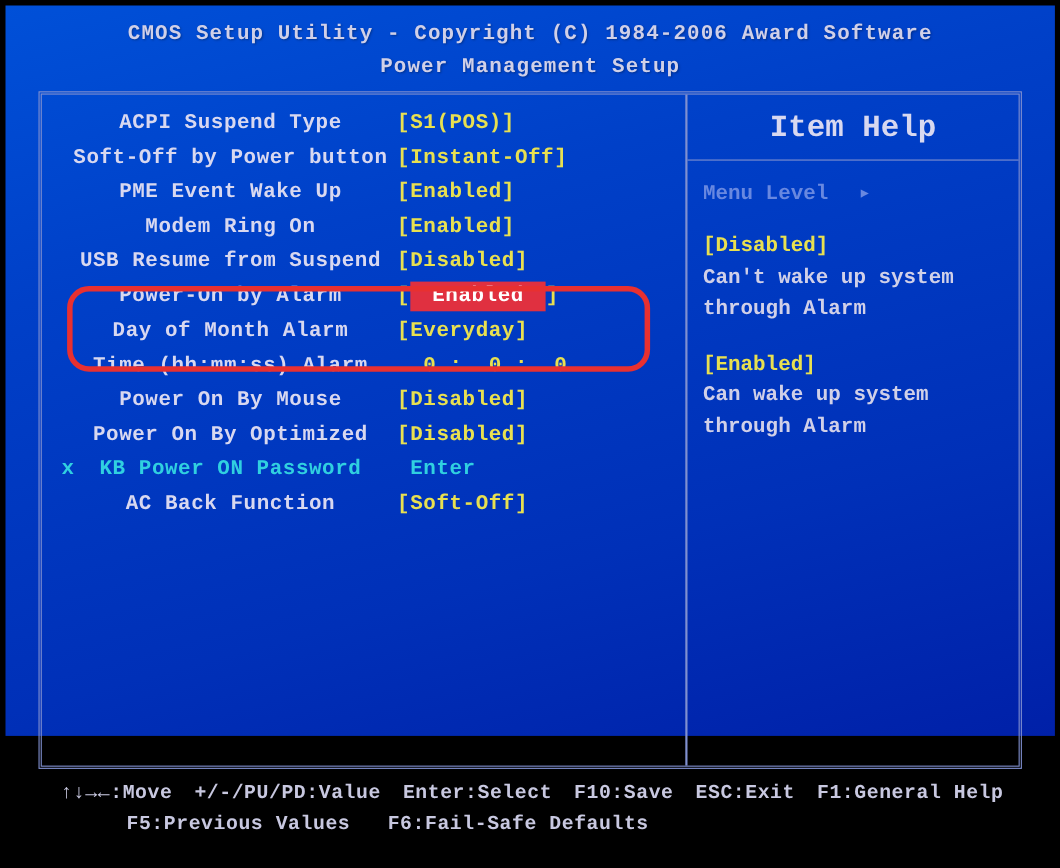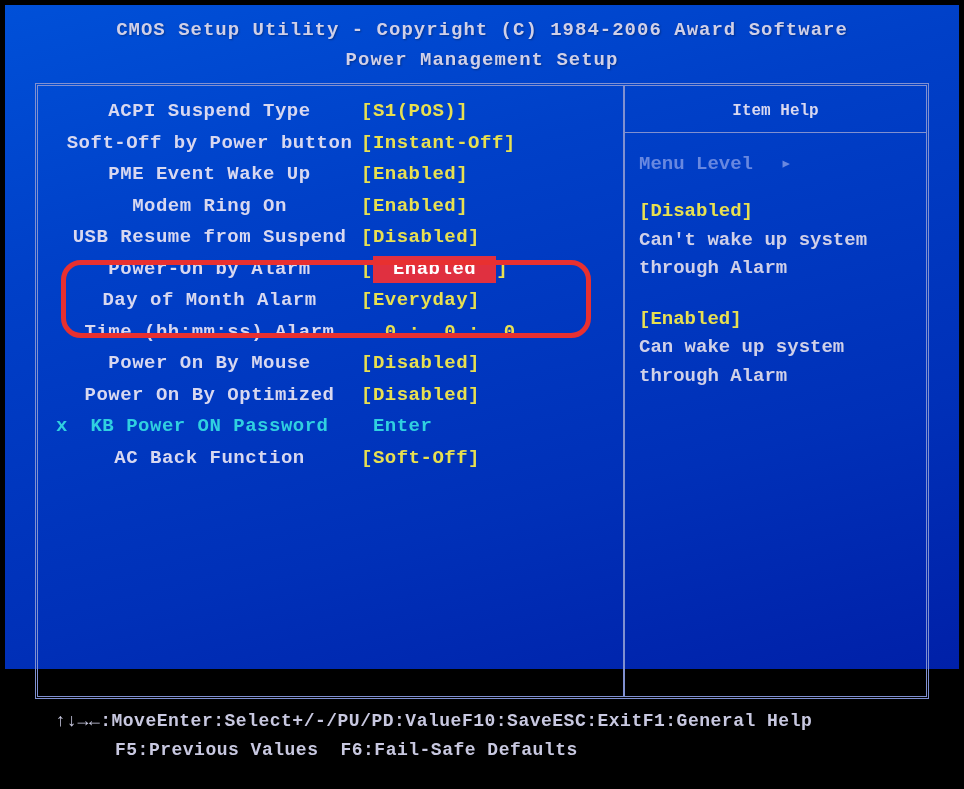--- a/index.html
+++ b/index.html
@@ -82,21 +82,21 @@
     }
     .x-mark {
       position: absolute;
       left: -2px;
       color: #30d0e0;
     }
     .help-title {
       text-align: center;
       color: #d8d8f0;
       margin-bottom: 10px;
-      font-size: 16px;
+      font-size: 28px;
     }
     .help-divider {
       border-top: 1px solid #8090d0;
       margin: 12px -14px 18px -14px;
     }
     .help-level {
       color: #6888e0;
       margin-bottom: 22px;
     }
     .help-arrow {
@@ -116,20 +116,21 @@
     }
     .footer {
       color: #c8c8e0;
       padding: 8px 40px 0 50px;
       line-height: 1.6;
       font-size: 18px;
       letter-spacing: 0.5px;
     }
     .footer-row {
       display: flex;
+      gap: 20px;
     }
     .footer-item {
       white-space: pre;
     }
     .red-annotation {
       position: absolute;
       border: 5px solid #e83030;
       border-radius: 20px;
       pointer-events: none;
     }
@@ -220,24 +221,24 @@
             <div class="help-heading">[Enabled]</div>
             <div class="help-text">Can wake up system through Alarm</div>
           </div>
         </div>
     </div>
   </div>
 
   <div class="footer">
     <div class="footer-row" id="footer-row-1">
         <span class="footer-item">↑↓→←:Move</span>
+        <span class="footer-item">+/-/PU/PD:Value</span>
         <span class="footer-item">Enter:Select</span>
-        <span class="footer-item">+/-/PU/PD:Value</span>
         <span class="footer-item">F10:Save</span>
         <span class="footer-item">ESC:Exit</span>
         <span class="footer-item">F1:General Help</span>
       </div>
-    <div class="footer-row" id="footer-row-2" style="padding-left:60px; gap:22px;">
+    <div class="footer-row" id="footer-row-2" style="padding-left:60px; gap:34px;">
         <span class="footer-item">F5:Previous Values</span>
         <span class="footer-item">F6:Fail-Safe Defaults</span>
       </div>
   </div>
 </div>
 
 </body></html>

